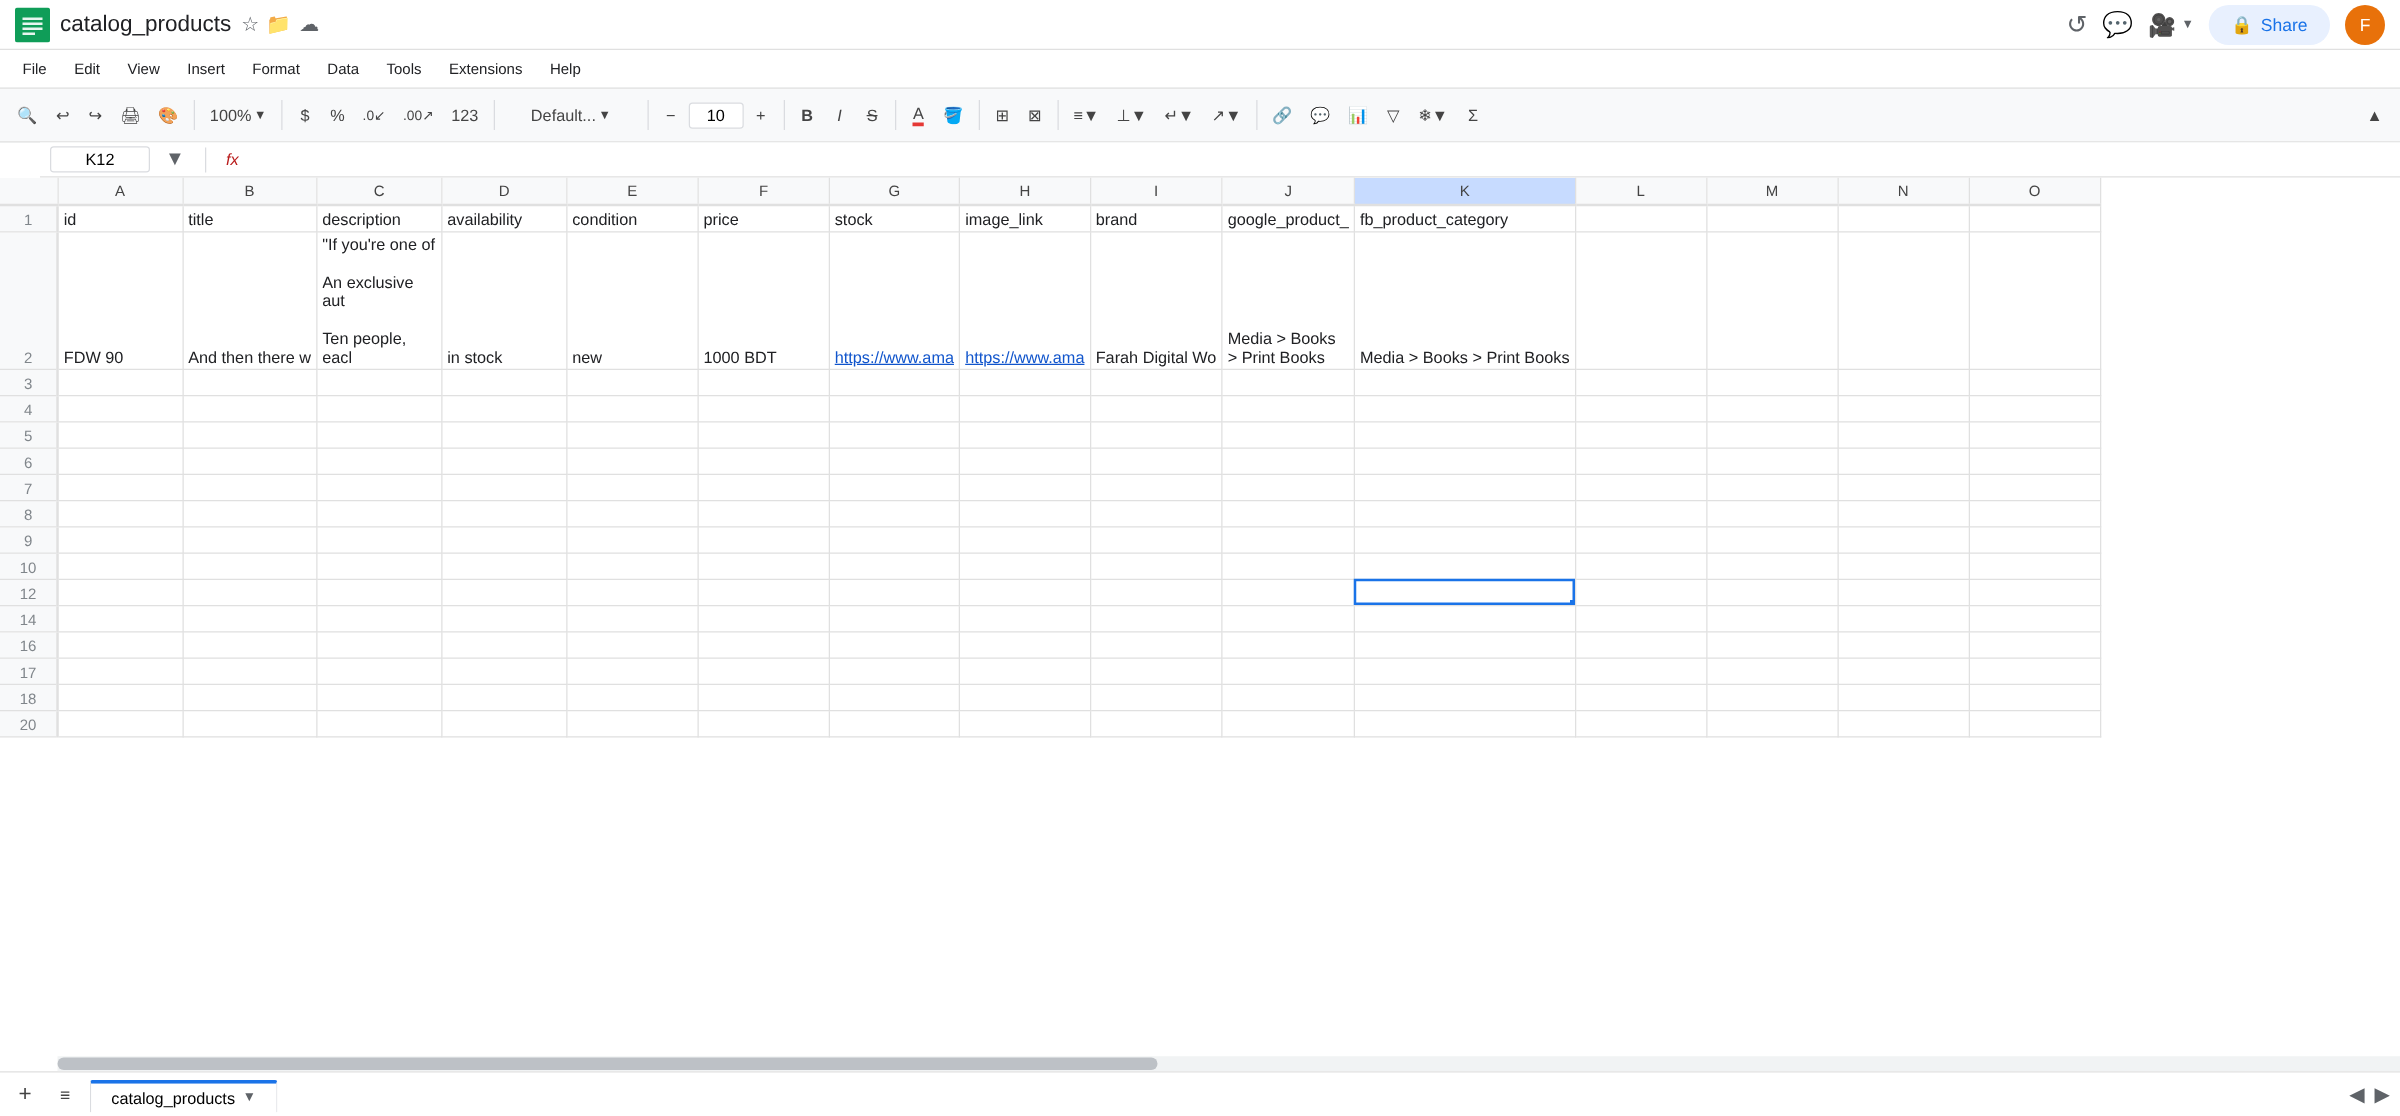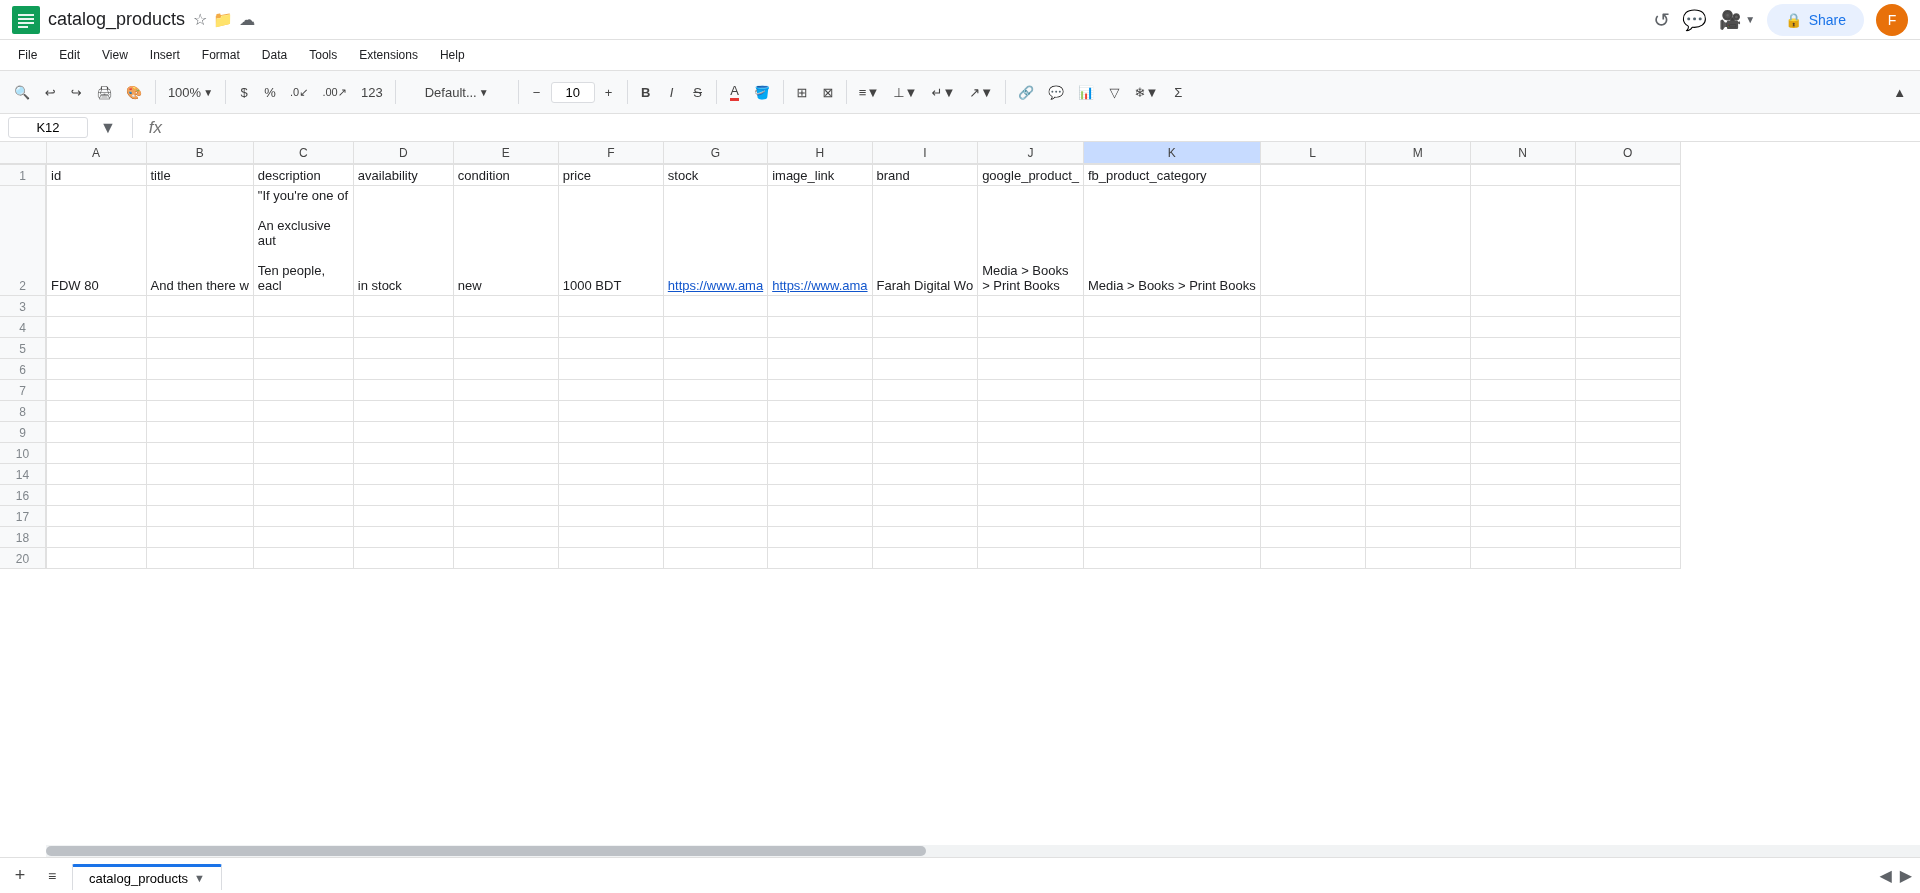--- a/index.html
+++ b/index.html
@@ -42,28 +42,28 @@
     .tb-divider { width: 1px; height: 24px; background: #dadce0; margin: 0 4px; }
     .tb-font-size {
       width: 44px; text-align: center; border: 1px solid #dadce0;
       border-radius: 3px; padding: 2px 4px; font-size: 13px; background: #fff;
     }
     .tb-dropdown { display: flex; align-items: center; gap: 2px; }
 
     
     #formula-bar {
       display: flex; align-items: center; height: 28px; border-bottom: 1px solid #e0e0e0;
-      background: #fff; padding: 0 8px; gap: 8px;
+      background: #fff; padding: 0 8px; gap: 8px; margin-left: 32px;
     }
     #cell-ref {
       width: 80px; border: 1px solid #dadce0; border-radius: 3px;
       font-size: 13px; padding: 2px 6px; text-align: center;
     }
     #formula-expand { color: #5f6368; font-size: 16px; cursor: pointer; padding: 0 4px; }
-    #fx-label { color: #737373; font-style: italic; font-size: 17px; padding: 0 4px; }
+    #fx-label { color: #b91c1c; font-style: italic; font-size: 13px; padding: 0 4px; }
     #formula-input { flex: 1; border: none; font-size: 13px; outline: none; }
 
     
     #sheet-container { display: flex; flex-direction: column; height: calc(893px - 40px - 30px - 44px - 28px - 36px); overflow: hidden; position: relative; }
 
     
     #grid-wrapper { flex: 1; overflow: hidden; position: relative; }
     #grid-table { border-collapse: collapse; table-layout: fixed; font-size: 13px; }
     #grid-table th, #grid-table td {
       border-right: 1px solid #e0e0e0; border-bottom: 1px solid #e0e0e0;
@@ -298,21 +298,21 @@
           <td>google_product_</td>
           <td>fb_product_category</td>
           <td></td>
           <td></td>
           <td></td>
           <td></td>
         </tr>
 
         <tr class="row-tall">
           <td class="row-header">2</td>
-          <td style="vertical-align:bottom;">FDW 80</td>
+          <td style="vertical-align:bottom;">FDW 90</td>
           <td style="vertical-align:bottom;">And then there w</td>
           <td style="vertical-align:top;">
             <div style="white-space:pre-wrap;overflow:hidden;">"If you're one of
 
 An exclusive aut
 
 Ten people, eacl</div>
           </td>
           <td style="vertical-align:bottom;">in stock</td>
           <td style="vertical-align:bottom;">new</td>
@@ -476,20 +476,40 @@
             <td></td>
             <td></td>
             <td></td>
             <td></td>
             <td></td>
             <td></td>
             <td></td>
           </tr>
 
         <tr>
+          <td class="row-header">12</td>
+          <td></td>
+            <td></td>
+            <td></td>
+            <td></td>
+            <td></td>
+            <td></td>
+            <td></td>
+            <td></td>
+            <td></td>
+            <td></td>
+          <td id="cell-K12" style="outline:2px solid #1a73e8; outline-offset:-2px; position:relative;">
+            <div style="position:absolute;bottom:-4px;right:-4px;width:8px;height:8px;background:#1a73e8;z-index:10;"></div>
+          </td>
+          <td></td>
+            <td></td>
+            <td></td>
+            <td></td>
+        </tr>
+        <tr>
             <td class="row-header">14</td>
             <td></td>
             <td></td>
             <td></td>
             <td></td>
             <td></td>
             <td></td>
             <td></td>
             <td></td>
             <td></td>

